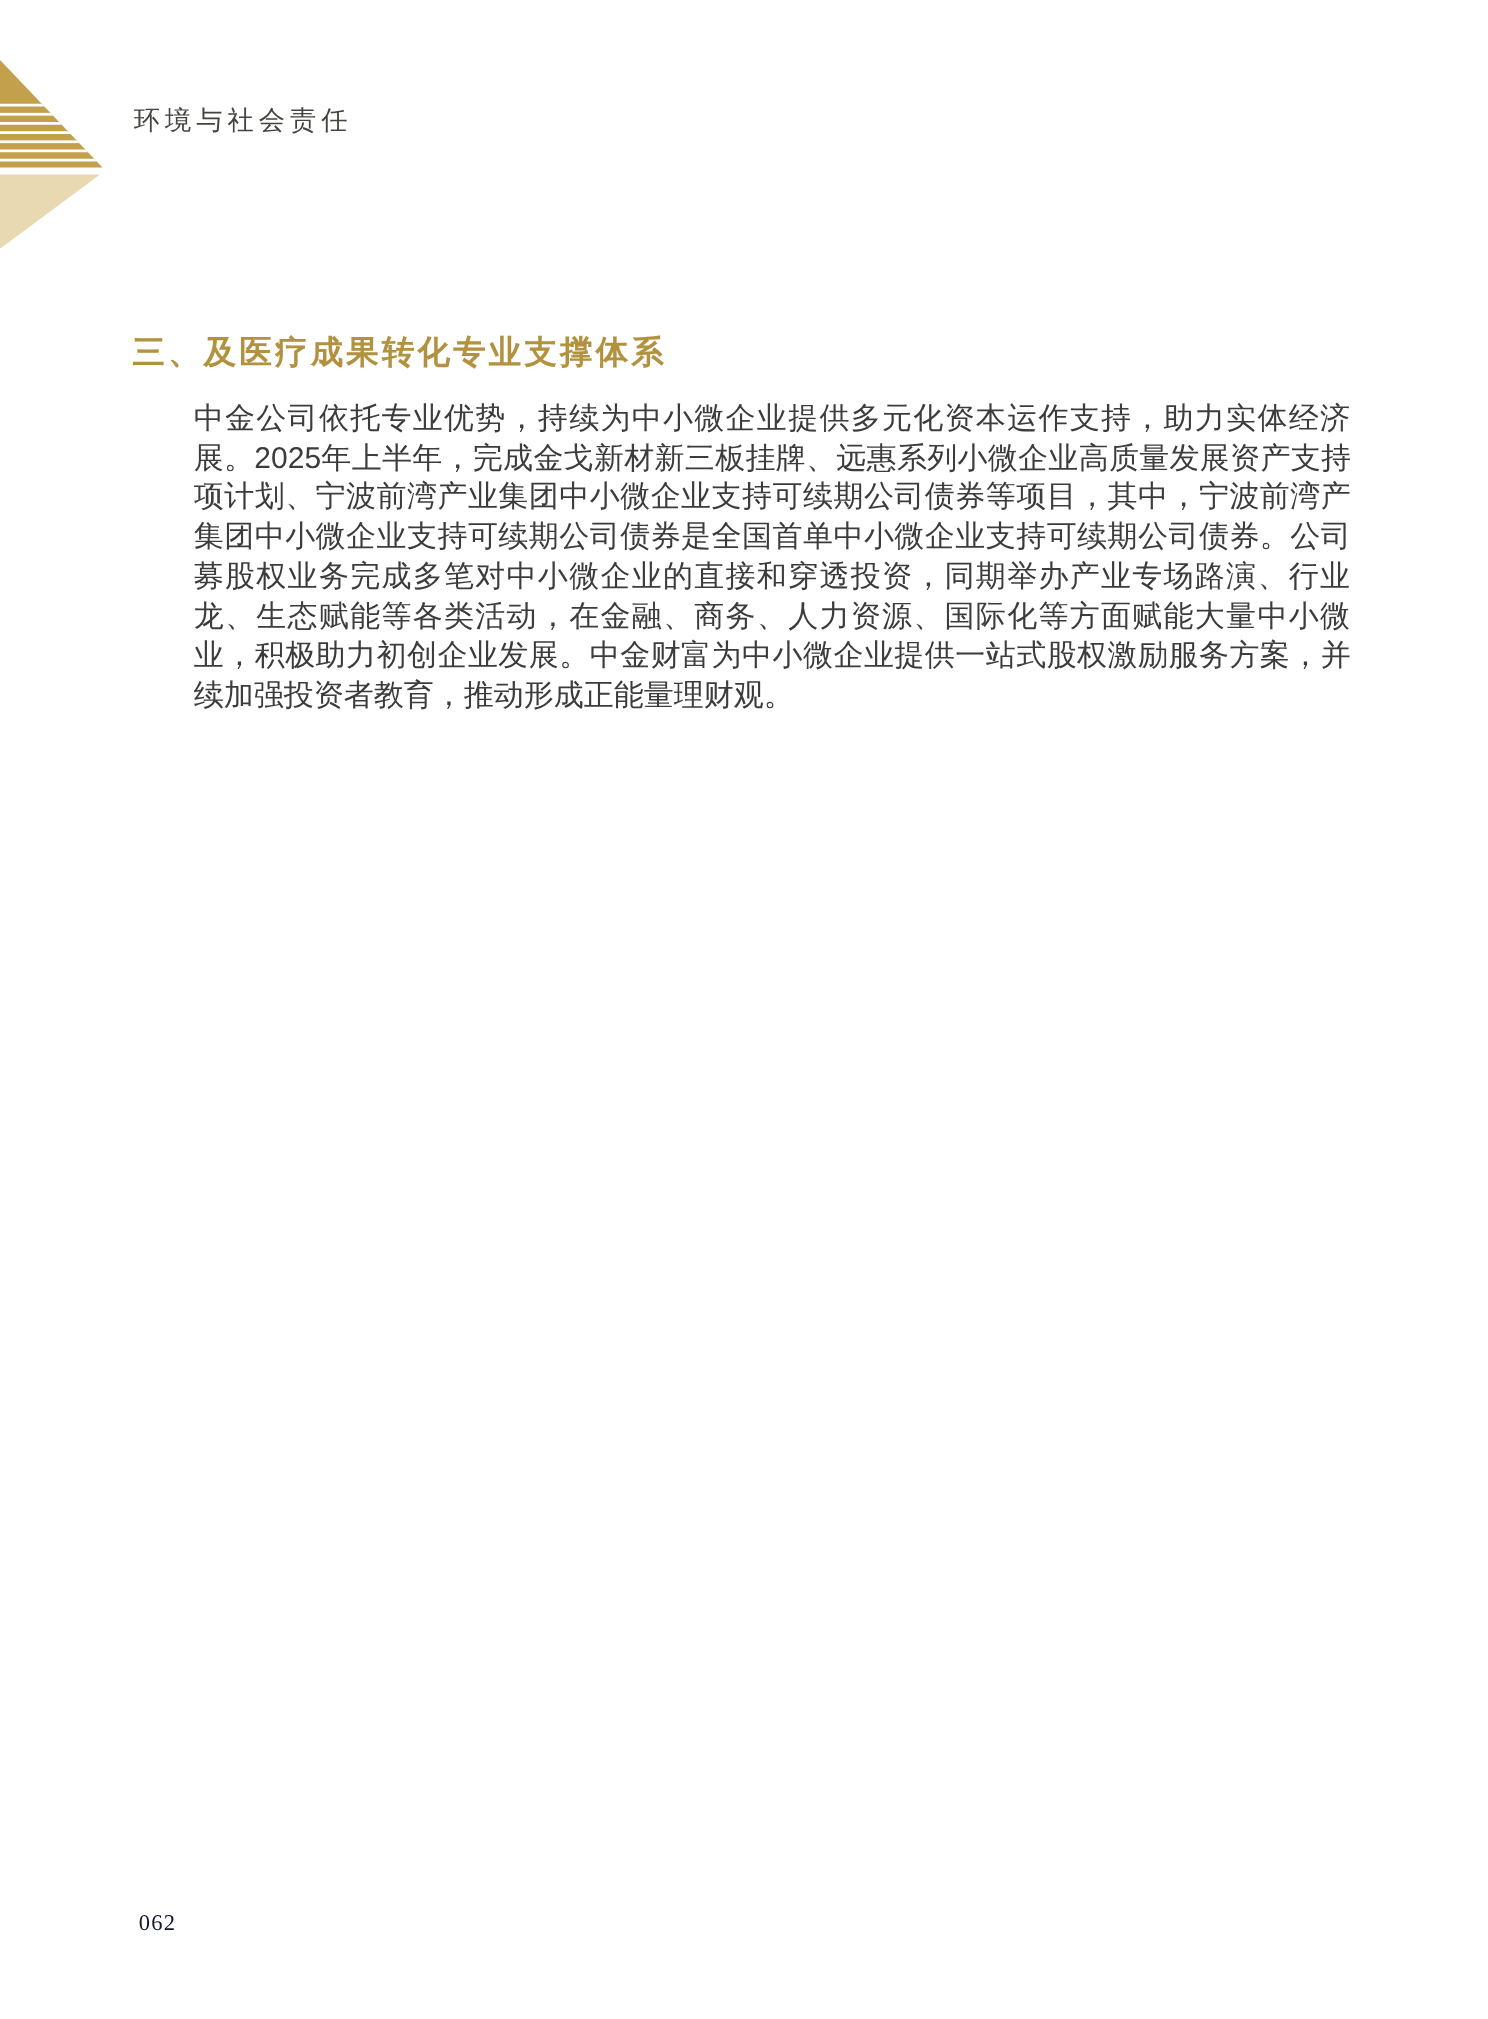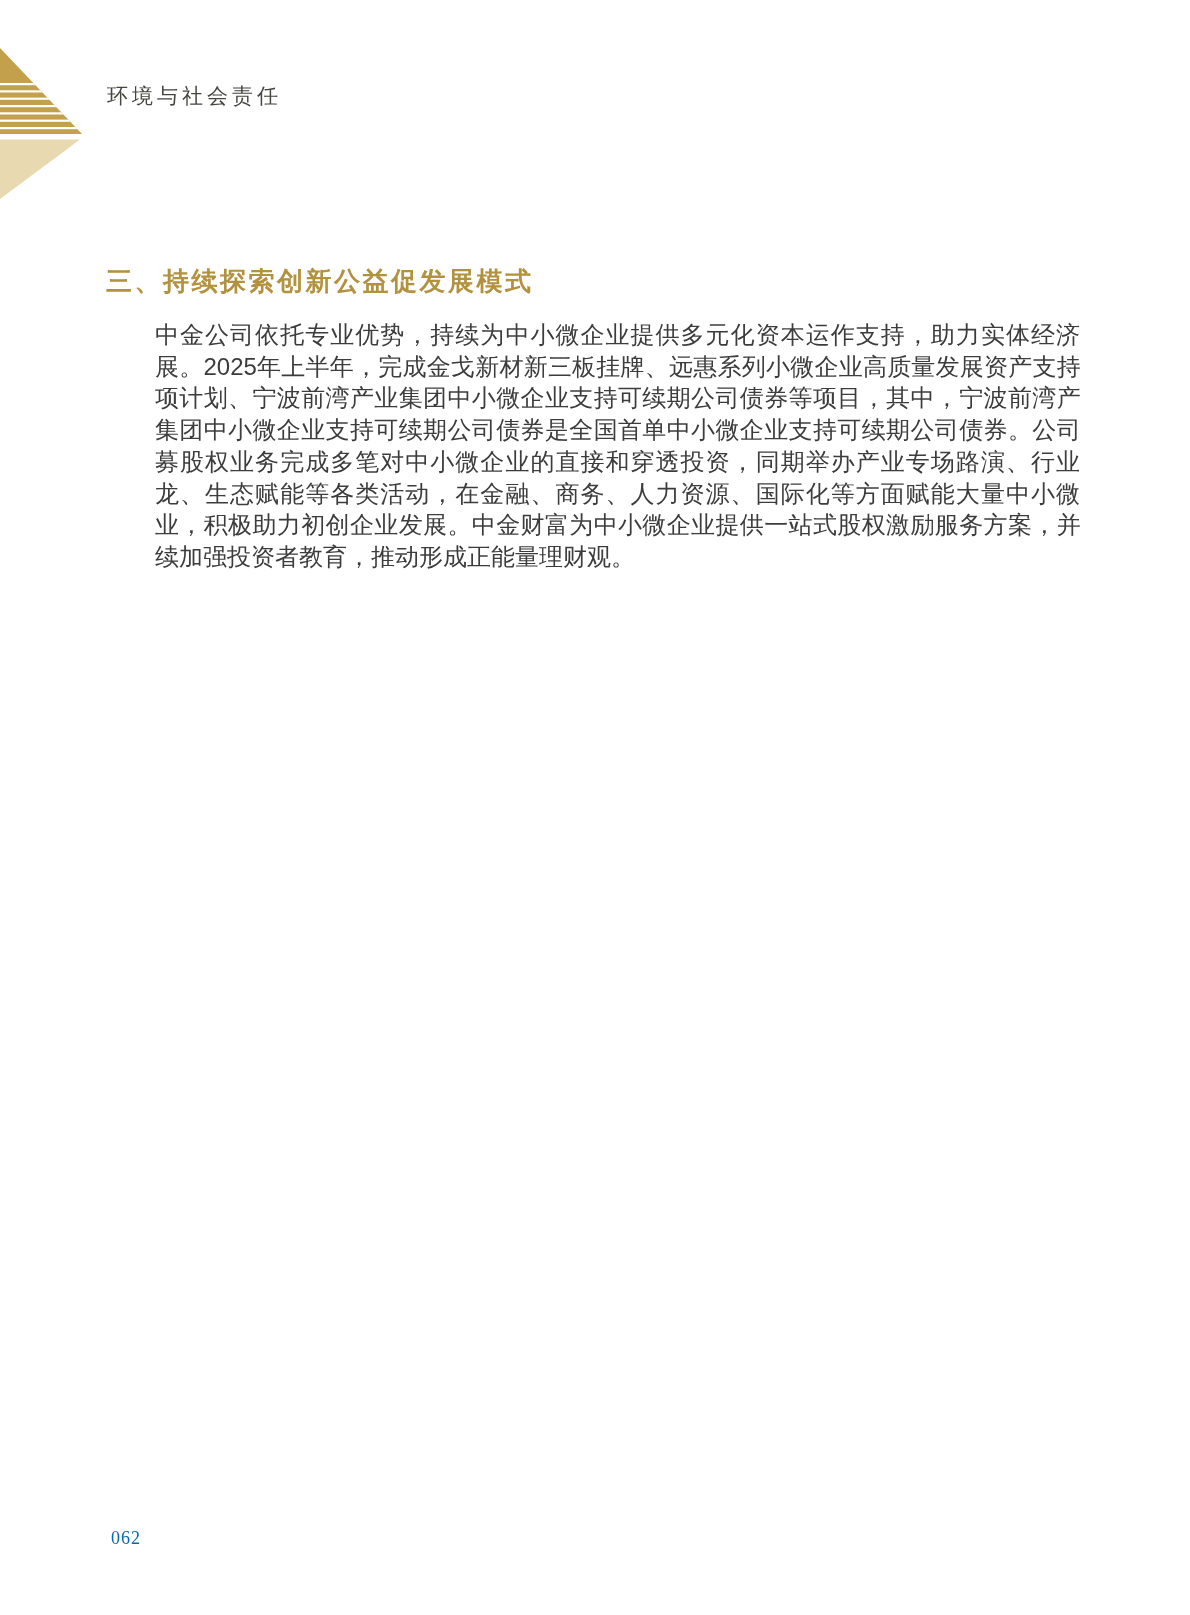--- a/index.html
+++ b/index.html
@@ -55,21 +55,21 @@
     margin-bottom: 41px;
   }
   .body-block p:last-child { margin-bottom: 0; }
   .page-number {
     position: absolute;
     left: 111px;
     top: 1528px;
     font-family: "Liberation Serif", "DejaVu Serif", serif;
     font-size: 18px;
     letter-spacing: 1px;
-    color: #0369a1;
+    color: #0f172a;
   }
 </style>
 </head>
 <body>
 
 <div class="page">
 
   <svg class="corner-logo" viewBox="0 0 84 152" xmlns="http://www.w3.org/2000/svg" aria-hidden="true">
     <defs>
       <clipPath id="darkTriClip">
@@ -87,21 +87,21 @@
       <rect x="0" y="64.3" width="84" height="2.2"></rect>
       <rect x="0" y="71.6" width="84" height="2.2"></rect>
       <rect x="0" y="79" width="84" height="2.2"></rect>
     </g>
 
     <polygon points="0,91.5 80,91.5 0,151" fill="#e9d9b1"></polygon>
   </svg>
 
   <div class="chapter-header">环境与社会责任</div>
 
-  <h2 class="section-heading">三、持续探索创新公益促发展模式</h2>
+  <h2 class="section-heading">三、及医疗成果转化专业支撑体系</h2>
 
   <div class="body-block">
     <p>中金公司依托专业优势，持续为中小微企业提供多元化资本运作支持，助力实体经济发展。2025年上半年，完成金戈新材新三板挂牌、远惠系列小微企业高质量发展资产支持专项计划、宁波前湾产业集团中小微企业支持可续期公司债券等项目，其中，宁波前湾产业集团中小微企业支持可续期公司债券是全国首单中小微企业支持可续期公司债券。公司私募股权业务完成多笔对中小微企业的直接和穿透投资，同期举办产业专场路演、行业沙龙、生态赋能等各类活动，在金融、商务、人力资源、国际化等方面赋能大量中小微企业，积极助力初创企业发展。中金财富为中小微企业提供一站式股权激励服务方案，并持续加强投资者教育，推动形成正能量理财观。</p>
   </div>
 
   <div class="page-number">062</div>
 
 </div>
 
 </body></html>

